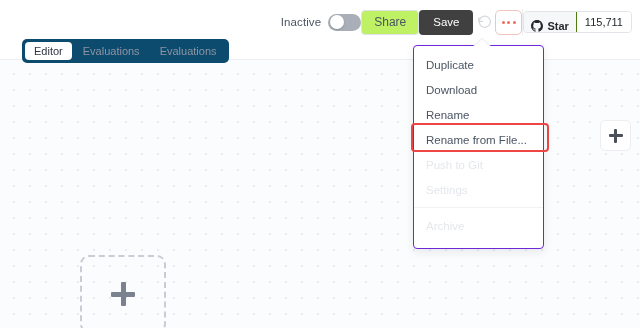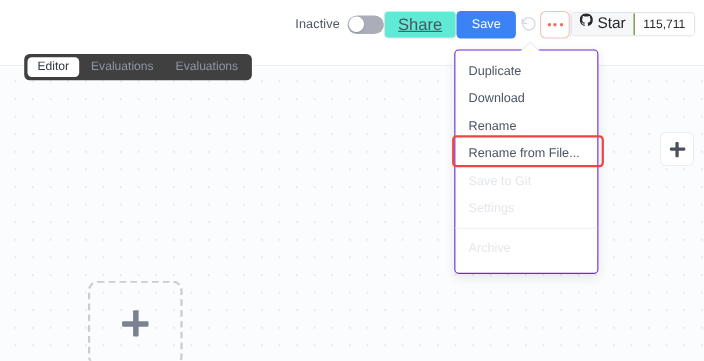--- a/index.html
+++ b/index.html
@@ -42,29 +42,28 @@
   }
   .toggle .knob {
     position: absolute; left: 1.5px; top: 1.5px;
     width: 14px; height: 14px; border-radius: 50%;
     background: #ffffff;
     box-shadow: 0 1px 2px rgba(0,0,0,.18);
   }
   .btn-share {
     height: 25px; padding: 0 12px;
     border: 1px solid #dfe2e8; border-radius: 4px;
-    background: #5eead4; color: #4b5563; font-size: 15px;
-    display: flex; align-items: center; justify-content: center;
-    cursor: pointer;
-    text-decoration: underline;
+    background: #bef264; color: #4b5563; font-size: 12px;
+    display: flex; align-items: center; justify-content: center;
+    cursor: pointer;
   }
   .btn-save {
     height: 25px; padding: 0 14px;
     border: none; border-radius: 4px;
-    background: #3b82f6; color: #ffffff; font-size: 11.5px;
+    background: #404040; color: #ffffff; font-size: 11.5px;
     display: flex; align-items: center; justify-content: center;
     cursor: pointer;
   }
   .icon-undo {
     width: 22px; height: 22px; display: flex;
     align-items: center; justify-content: center;
     color: #d6d9de; cursor: pointer;
   }
   .btn-more {
     width: 27px; height: 25px;
@@ -76,36 +75,36 @@
   .btn-more i {
     width: 3px; height: 3px; border-radius: 50%;
     background: #ef6c5c; display: block;
   }
   .vdiv { width: 1px; height: 26px; background: #eceef1; }
   .gh-star {
     display: flex; align-items: center; height: 22px;
     border: 1px solid #e1e4e8; border-radius: 4px; overflow: hidden;
   }
   .gh-star .gh-left {
-    display: flex; align-items: flex-start; gap: 4px;
+    display: flex; align-items: flex-end; gap: 4px;
     padding: 0 7px; height: 100%;
-    background: #f6f7f8; color: #24292e; font-size: 14px; font-weight: normal;
+    background: #f6f7f8; color: #24292e; font-size: 11px; font-weight: bold;
   }
   .gh-star .gh-count {
     padding: 0 8px; height: 100%;
     display: flex; align-items: center;
     background: #ffffff; color: #24292e; font-size: 11px;
     border-left: 1px solid #4d7c0f;
   }
 
   
   .tabs {
-    position: absolute; left: 22px; top: 49px;
+    position: absolute; left: 22px; top: 39px;
     height: 24px; display: flex; align-items: center;
-    background: #404040; border-radius: 5px; padding: 3px;
+    background: #0c4a6e; border-radius: 5px; padding: 3px;
     gap: 2px;
   }
   .tab {
     height: 18px; padding: 0 9px;
     display: flex; align-items: center;
     font-size: 11px; color: #8e95a3; border-radius: 4px;
     cursor: pointer; white-space: nowrap;
   }
   .tab.active { background: #ffffff; color: #2f3440; }
 
@@ -236,21 +235,21 @@
     <div class="tab active">Editor</div>
     <div class="tab">Evaluations</div>
     <div class="tab">Evaluations</div>
   </div>
 
   <div class="menu">
     <div class="menu-item">Duplicate</div>
     <div class="menu-item">Download</div>
     <div class="menu-item">Rename</div>
     <div class="menu-item">Rename from File...</div>
-    <div class="menu-item disabled">Save to Git</div>
+    <div class="menu-item disabled">Push to Git</div>
     <div class="menu-item disabled">Settings</div>
     <div class="menu-sep"></div>
     <div class="menu-item disabled">Archive</div>
     <div class="menu-spacer"></div>
   </div>
 
   <div class="annot"></div>
 
 </div>
 

